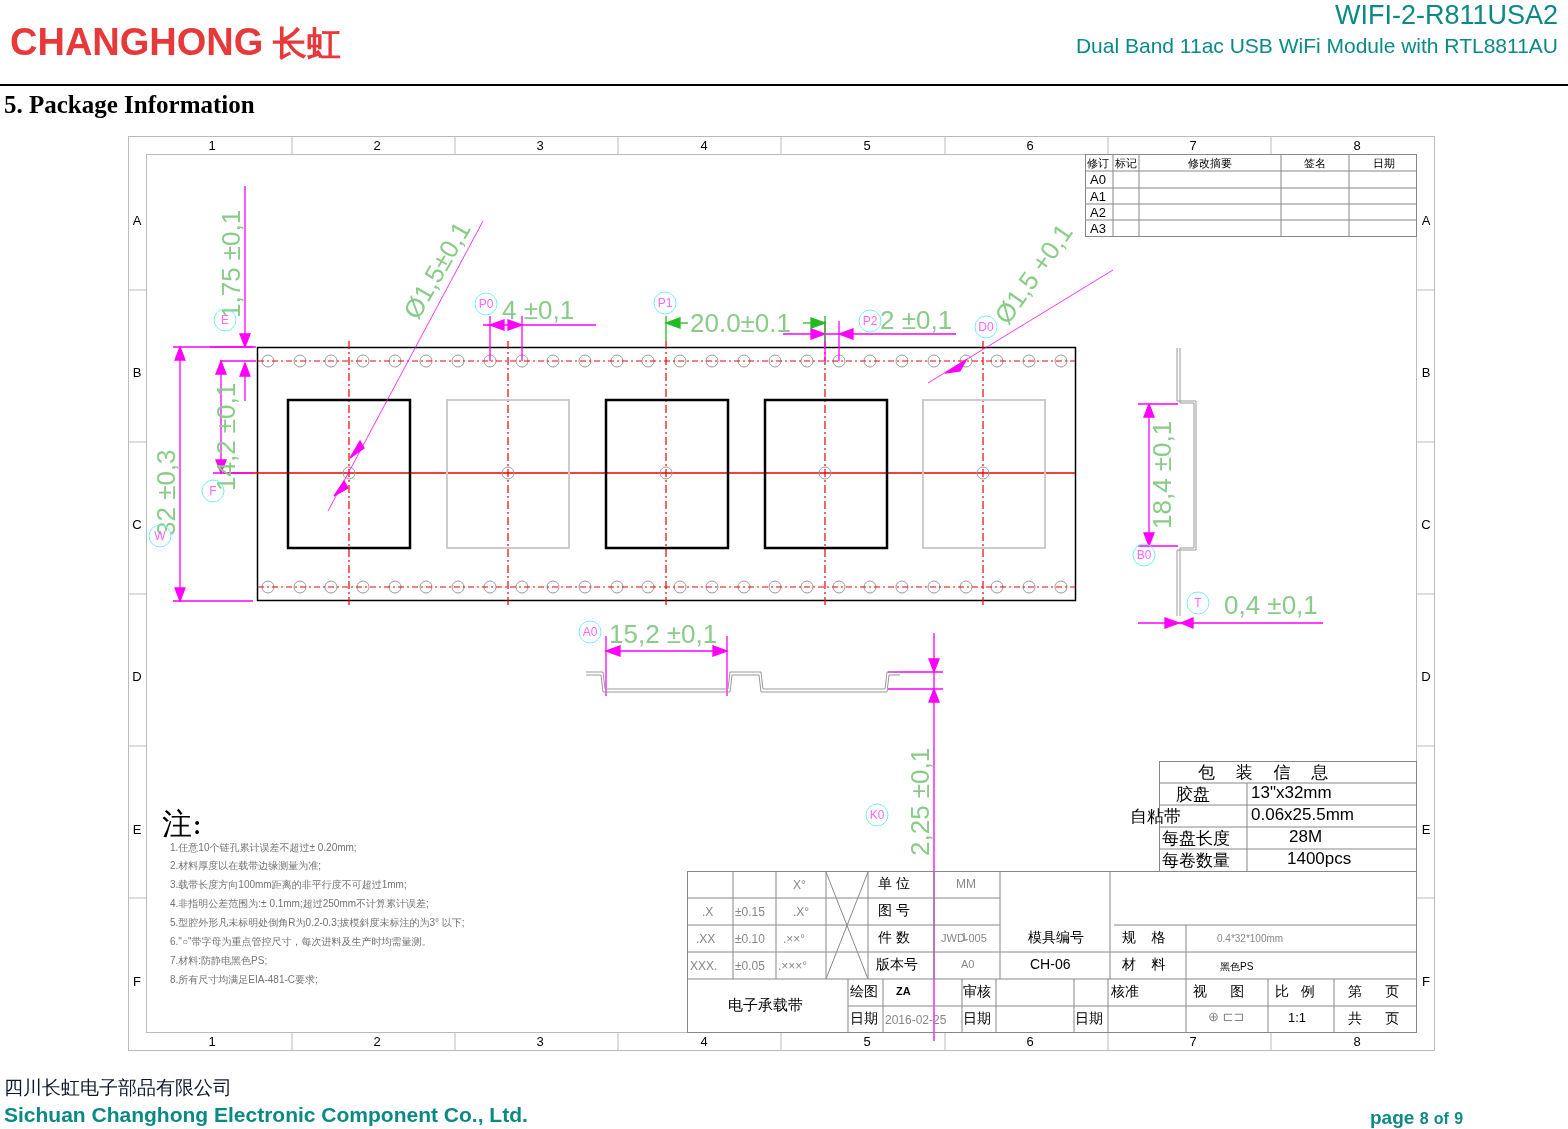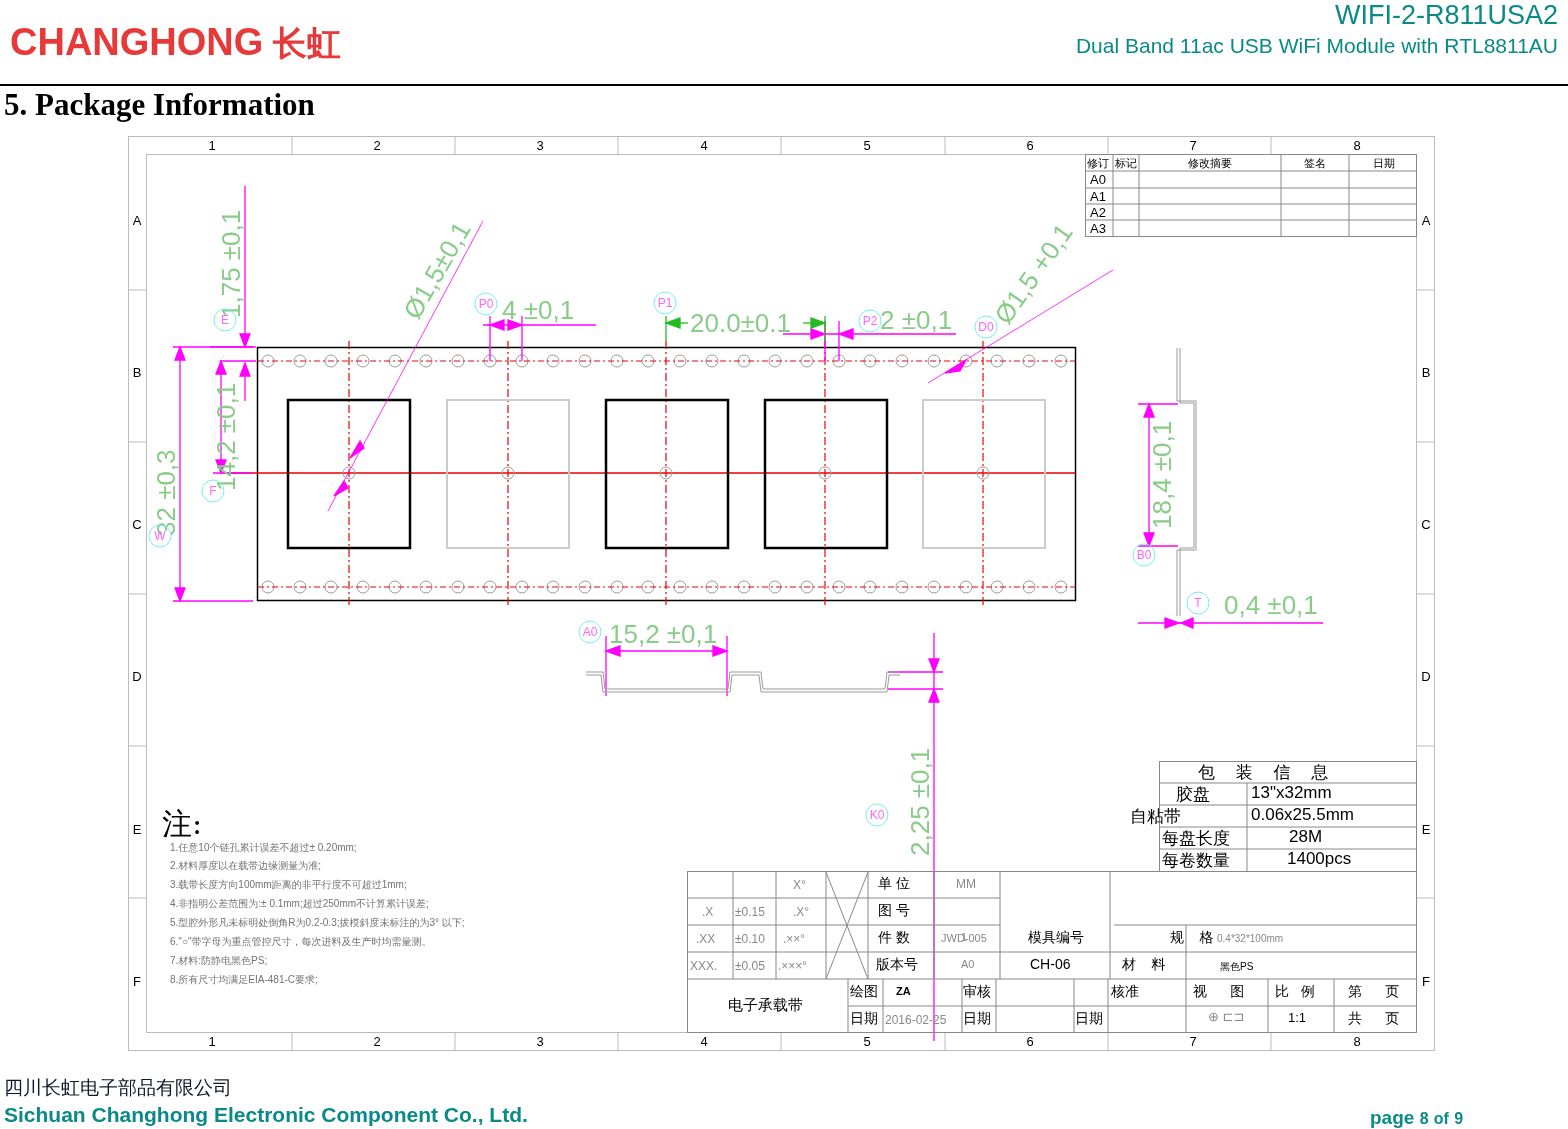--- a/index.html
+++ b/index.html
@@ -3,21 +3,21 @@
 <meta charset="utf-8">
 <style>
   html,body{margin:0;padding:0;background:#fff;}
   body{width:1568px;height:1129px;position:relative;overflow:hidden;font-family:"Liberation Sans",sans-serif;}
   .abs{position:absolute;}
   .logo{left:10px;top:22px;font-family:"Liberation Sans",sans-serif;font-weight:bold;font-size:34px;color:#e8393a;letter-spacing:0px;line-height:40px;white-space:nowrap;}
   .logo .big{font-size:38px;}
   .hdr-title{right:10px;top:0px;font-size:27px;color:#0a8a86;text-align:right;line-height:30px;}
   .hdr-sub{right:10px;top:34px;font-size:21px;color:#0a8a86;text-align:right;line-height:24px;}
   .hdr-rule{left:0;top:84px;width:1568px;height:2px;background:#000;}
-  .sec-title{left:4px;top:86px;font-family:"Liberation Serif",serif;font-weight:bold;font-size:31px;color:#000;line-height:38px;}
+  .sec-title{left:4px;top:86px;font-family:"Liberation Serif",serif;font-weight:bold;font-size:25px;color:#000;line-height:38px;}
   .drawing{left:128px;top:136px;width:1307px;height:915px;}
   .foot-cn{left:4px;top:1077px;font-size:19px;color:#0f172a;line-height:22px;}
   .foot-en{left:4px;top:1103px;font-size:21px;font-weight:bold;color:#0a8a86;line-height:24px;}
   .foot-page{left:1370px;top:1107px;font-size:19px;font-weight:bold;color:#0a8a86;line-height:22px;}
   .foot-page .num{font-size:16px;}
   svg text{font-family:"Liberation Sans",sans-serif;}
   .note{left:170px;font-size:10px;color:#737373;line-height:16px;white-space:nowrap;}
   .pk{font-size:17px;color:#000;line-height:20px;white-space:nowrap;}
 </style>
 </head>
@@ -382,21 +382,21 @@
   <div class="abs" style="left:750px;top:739px;font-size:14px;">单 位</div>
   <div class="abs" style="left:828px;top:741px;font-size:12px;color:#888;">MM</div>
   <div class="abs" style="left:750px;top:766px;font-size:14px;">图 号</div>
   <div class="abs" style="left:813px;top:768px;font-size:11px;color:#888;margin-top:28px;">JWD-005</div>
   <div class="abs" style="left:750px;top:793px;font-size:14px;">件 数</div>
   <div class="abs" style="left:833px;top:795px;font-size:11px;color:#888;">1</div>
   <div class="abs" style="left:748px;top:820px;font-size:14px;">版本号</div>
   <div class="abs" style="left:833px;top:822px;font-size:11px;color:#888;">A0</div>
   <div class="abs" style="left:900px;top:793px;font-size:14px;">模具编号</div>
   <div class="abs" style="left:902px;top:820px;font-size:14px;">CH-06</div>
-  <div class="abs" style="left:994px;top:793px;font-size:14px;white-space:pre;margin-left:48px;">规    格</div>
+  <div class="abs" style="left:994px;top:793px;font-size:14px;white-space:pre;">规    格</div>
   <div class="abs" style="left:1089px;top:797px;font-size:10px;color:#888;">0.4*32*100mm</div>
   <div class="abs" style="left:994px;top:820px;font-size:14px;white-space:pre;">材    料</div>
   <div class="abs" style="left:1092px;top:824px;font-size:10px;">黑色PS</div>
   <div class="abs" style="left:600px;top:860px;font-size:15px;">电子承载带</div>
   <div class="abs" style="left:722px;top:847px;font-size:14px;">绘图</div>
   <div class="abs" style="left:768px;top:849px;font-size:11px;font-weight:bold;">ZA</div>
   <div class="abs" style="left:835px;top:847px;font-size:14px;">审核</div>
   <div class="abs" style="left:947px;top:847px;font-size:14px;padding-left:36px;">核准</div>
   <div class="abs" style="left:722px;top:874px;font-size:14px;">日期</div>
   <div class="abs" style="left:757px;top:877px;font-size:12px;color:#888;">2016-02-25</div>

